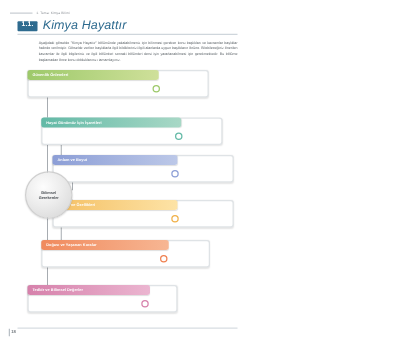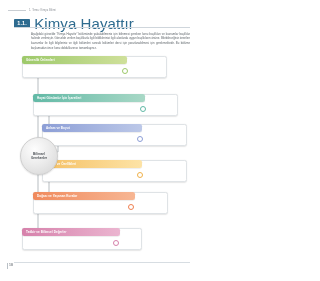--- a/index.html
+++ b/index.html
@@ -31,24 +31,25 @@
   .secnum{
     background:#2e6b8f;color:#fff;
     font-size:5.4px;font-weight:bold;
     padding:1.6px 3.2px 1.8px;
     border-radius:.8px;
     line-height:1;
     letter-spacing:.2px;
   }
   .sectitle{
     color:#2e6b8f;
-    font-size:15px;
+    font-size:10px;
     line-height:1;
     letter-spacing:.1px;
     white-space:nowrap;
+    font-style:italic;
   }
   .headrule{
     position:absolute;left:14px;top:26.5px;width:176px;height:.5px;
     background:#cfd6dc;
   }
 
   
   .intro{
     position:absolute;left:31px;top:29px;width:159px;
     font-size:2.85px;line-height:1.62;

